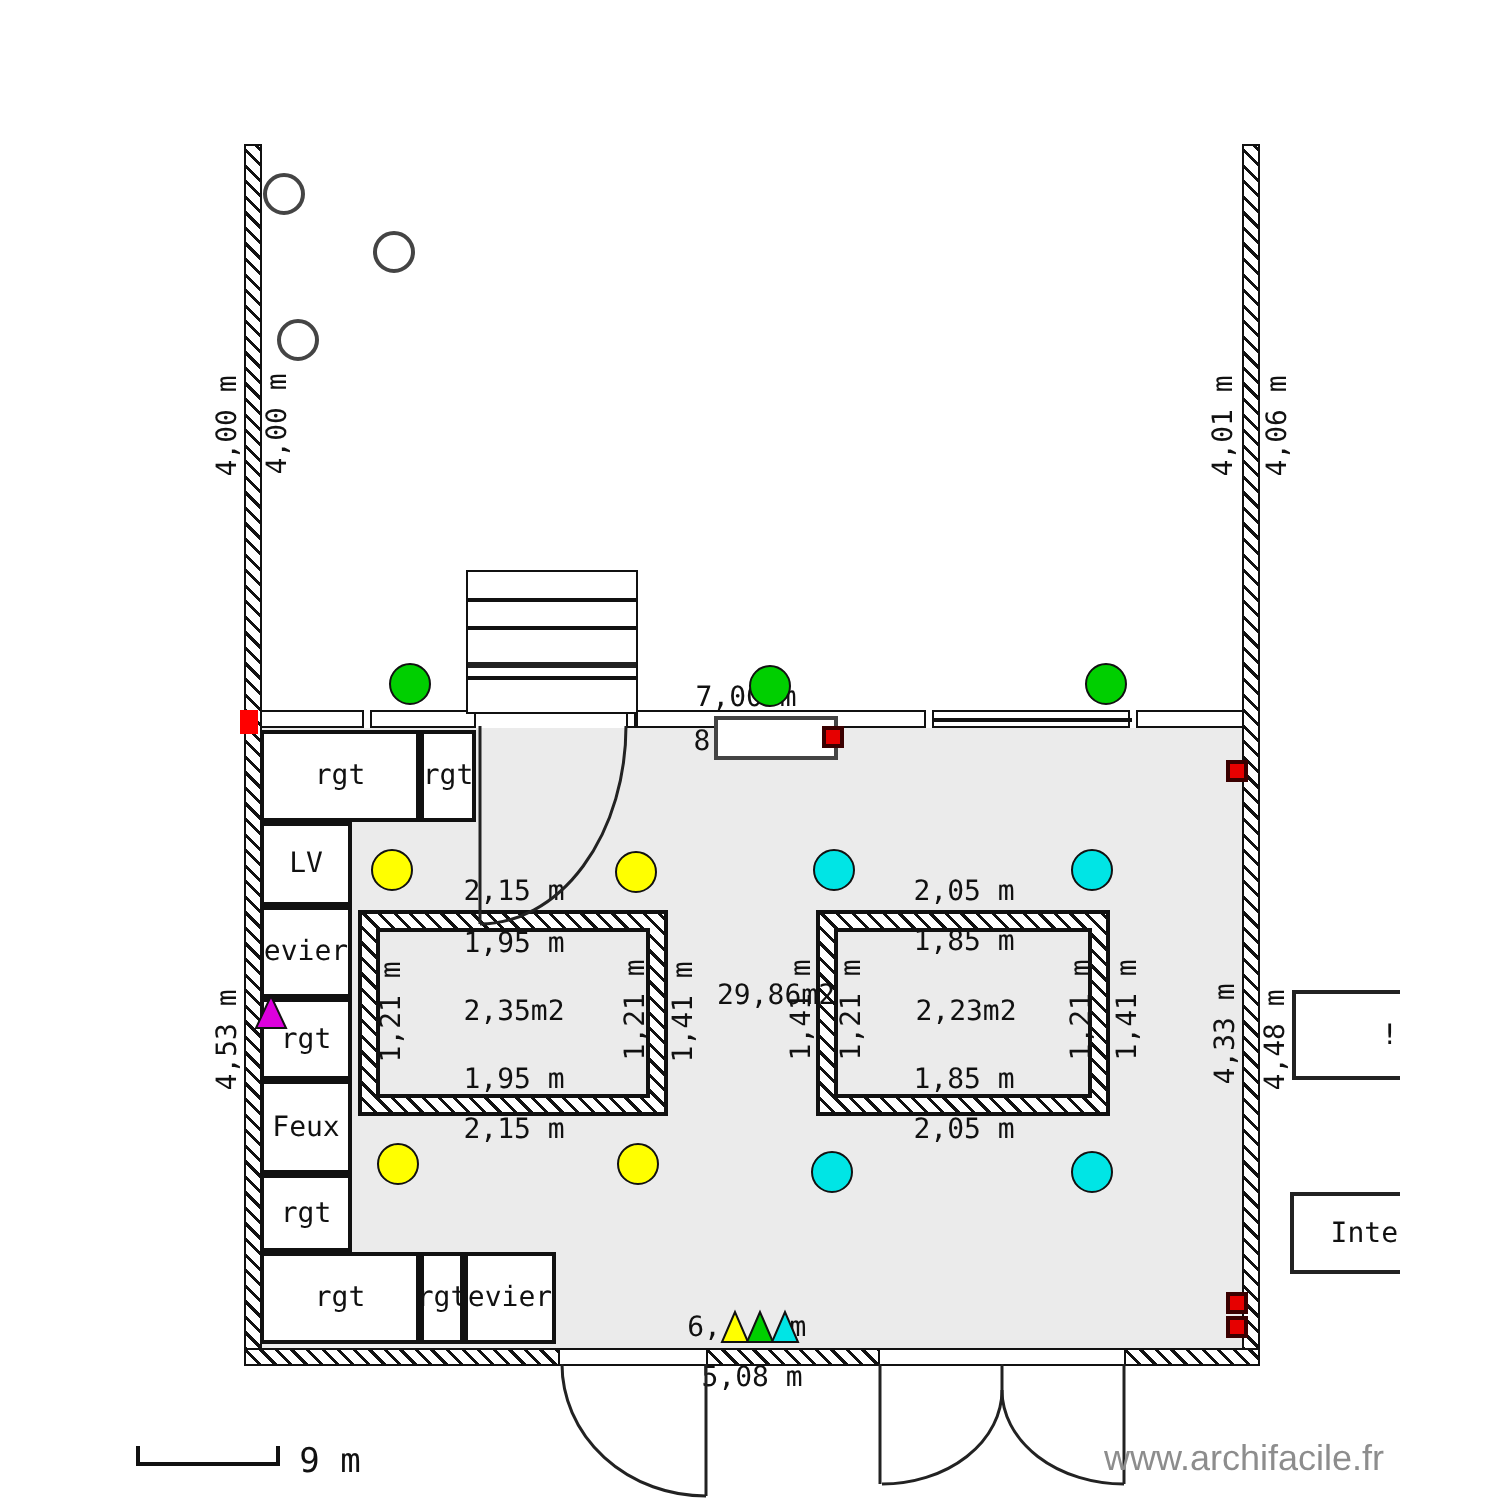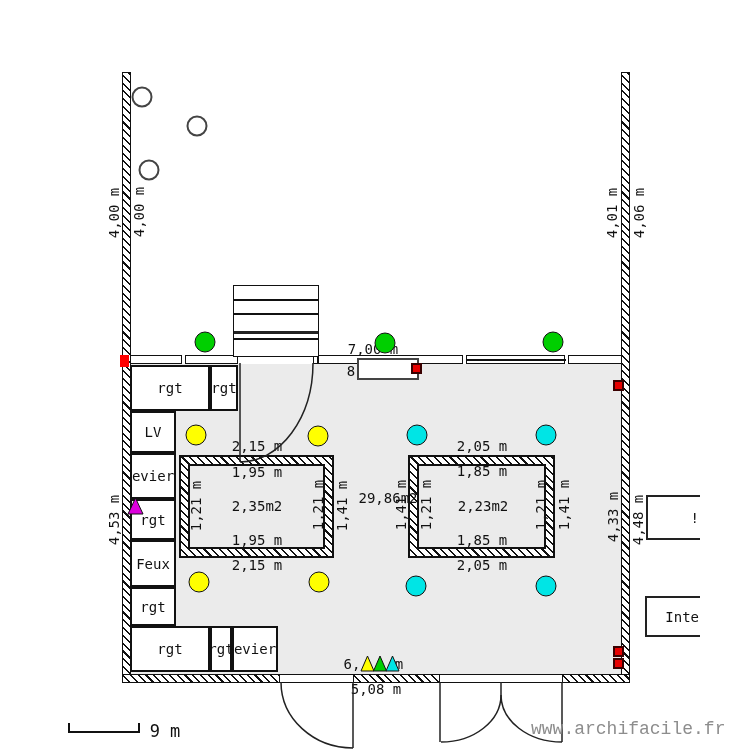--- a/index.html
+++ b/index.html
@@ -188,15 +188,15 @@
     </div>
   <div class="abs panel" style="left:645px;top:557px;width:55px;height:41px;margin-top:39px;">
     <span>Inte</span>
     </div>
 
   <div class="hline" style="left:68px;top:731px;width:72px;height:2px;"></div>
   <div class="vline" style="left:68px;top:723px;height:10px;width:2px;"></div>
   <div class="vline" style="left:138px;top:723px;height:10px;width:2px;"></div>
   <span class="hlabel" style="left:165px;top:731px;font-size:17px;">9 m</span>
 
-  <span class="watermark" style="left:531px;top:719px;font-family:Liberation Mono, monospace;">www.archifacile.fr</span>
+  <span class="watermark" style="left:552px;top:719px;">www.archifacile.fr</span>
 
 </div>
 
 </body></html>

